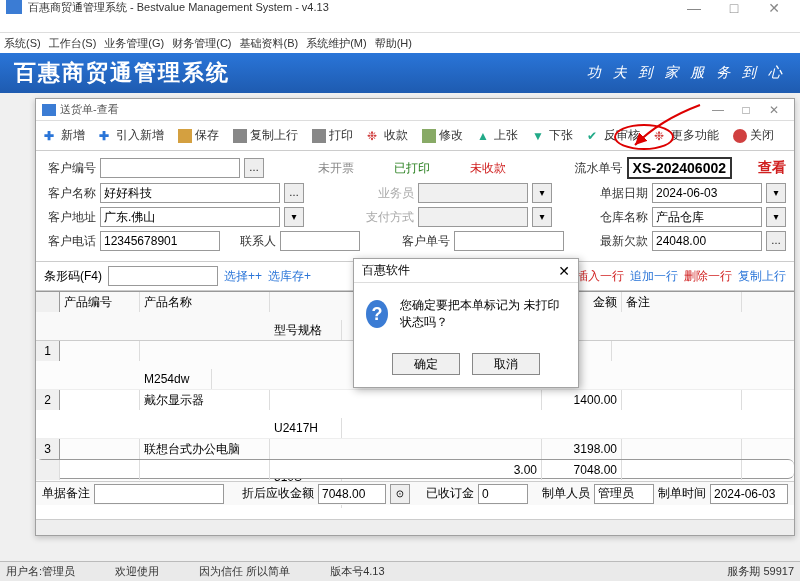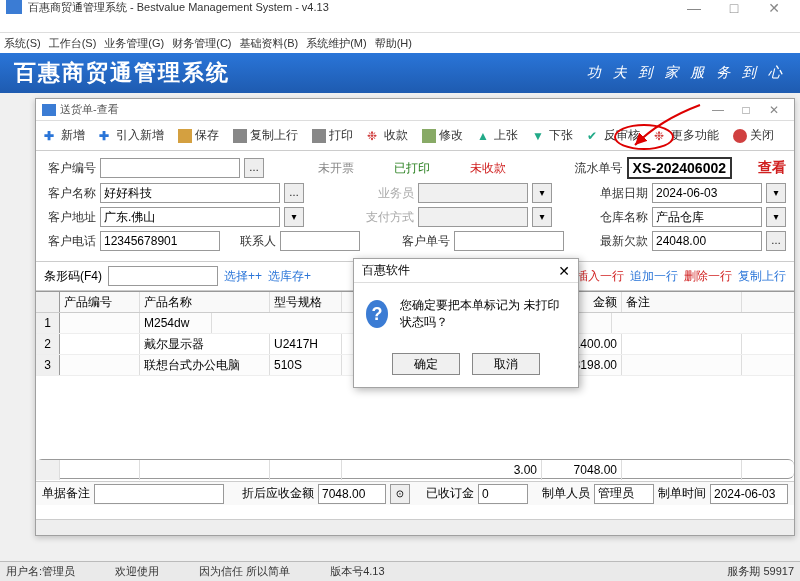--- a/index.html
+++ b/index.html
@@ -53,21 +53,21 @@
 
 .barcode-row { display: flex; align-items: center; padding: 4px 8px; gap: 6px; border-top: 1px solid #ccc; border-bottom: 1px solid #ccc; }
 .link-blue { color: #2a75d8; cursor: pointer; }
 .link-red { color: #d02020; cursor: pointer; }
 
 .grid { border-top: 1px solid #999; }
 .grid-head, .grid-row { display: flex; font-size: 12px; }
 .grid-head { background: #f9f9f9; border-bottom: 1px solid #ccc; }
 .gcell { padding: 2px 4px; border-right: 1px solid #ddd; height: 20px; line-height: 16px; overflow: hidden; }
 .c0 { width: 24px; text-align: center; background: #f0f0f0; border-right: 1px solid #999; }
-.c1 { width: 80px; } .c2 { width: 130px; } .c3 { width: 72px; }
+.c1 { width: 80px; } .c2 { width: 130px; } .c3 { width: 72px; margin-top: 28px; }
 .c4 { width: 200px; } .c5 { width: 80px; text-align: right; } .c6 { width: 120px; }
 .grid-row { border-bottom: 1px solid #eee; }
 .grid-row:nth-child(odd) { background: #fcfcfc; }
 
 .totals-row { position: absolute; bottom: 56px; left: 0; right: 0; height: 20px; display: flex; border-top: 1px solid #999; border-bottom: 1px solid #999; font-size: 12px; background: #fff; border-radius: 6px; }
 .totals-row .gcell { border-right: 1px solid #ddd; }
 
 .footer-row { position: absolute; bottom: 30px; left: 0; right: 0; height: 24px; display: flex; align-items: center; padding: 0 6px; gap: 4px; background: #f9f9f9; border-top: 1px solid #ccc; font-size: 12px; }
 .scroll-track { position: absolute; bottom: 0; left: 0; right: 0; height: 16px; background: #eee; border-top: 1px solid #ccc; }
 

